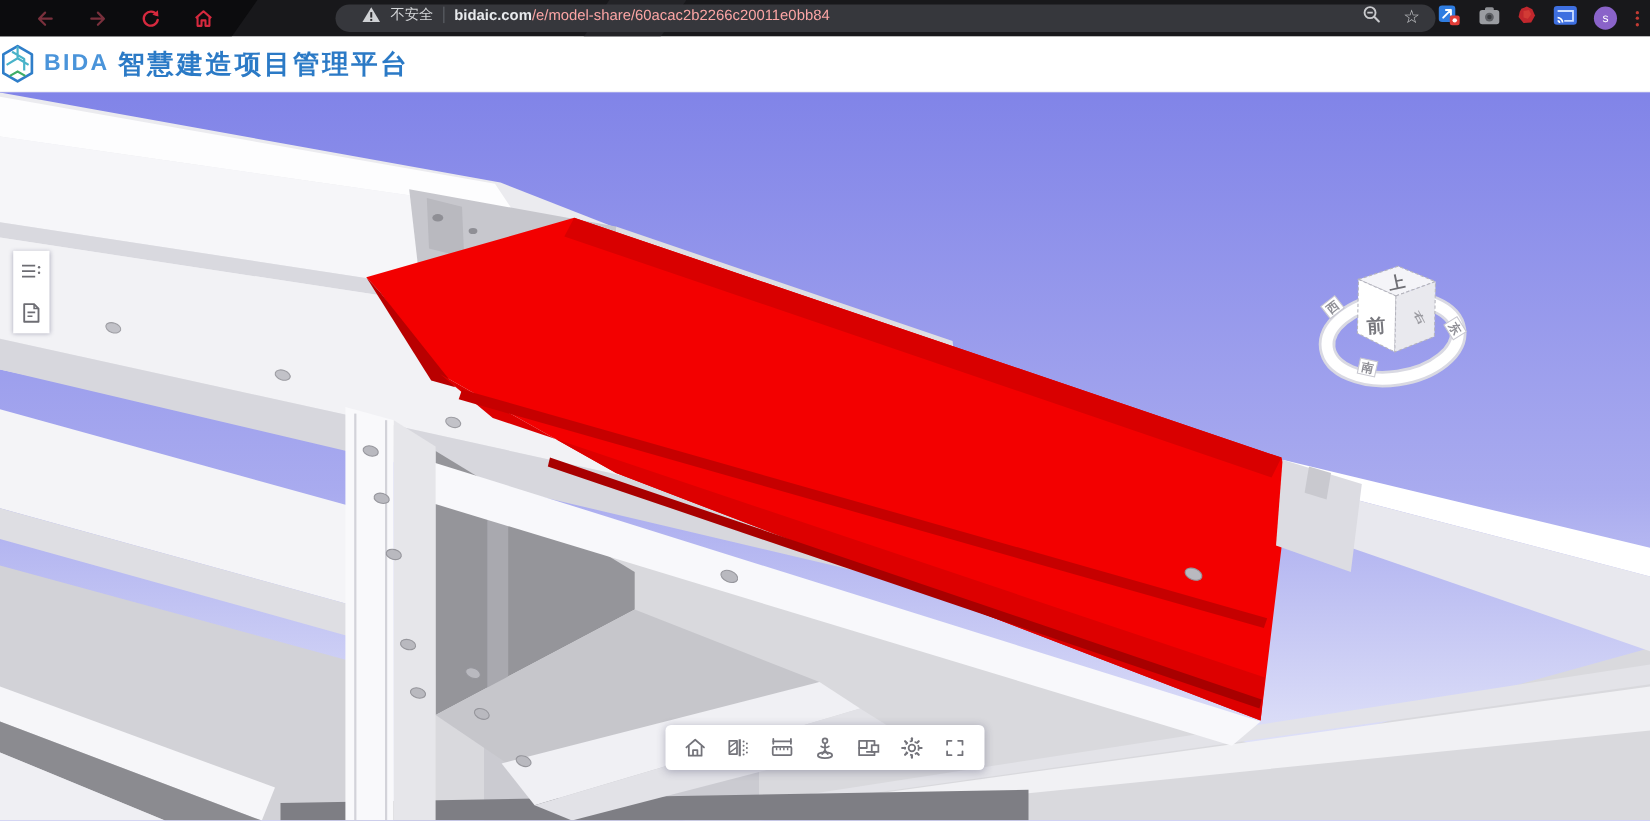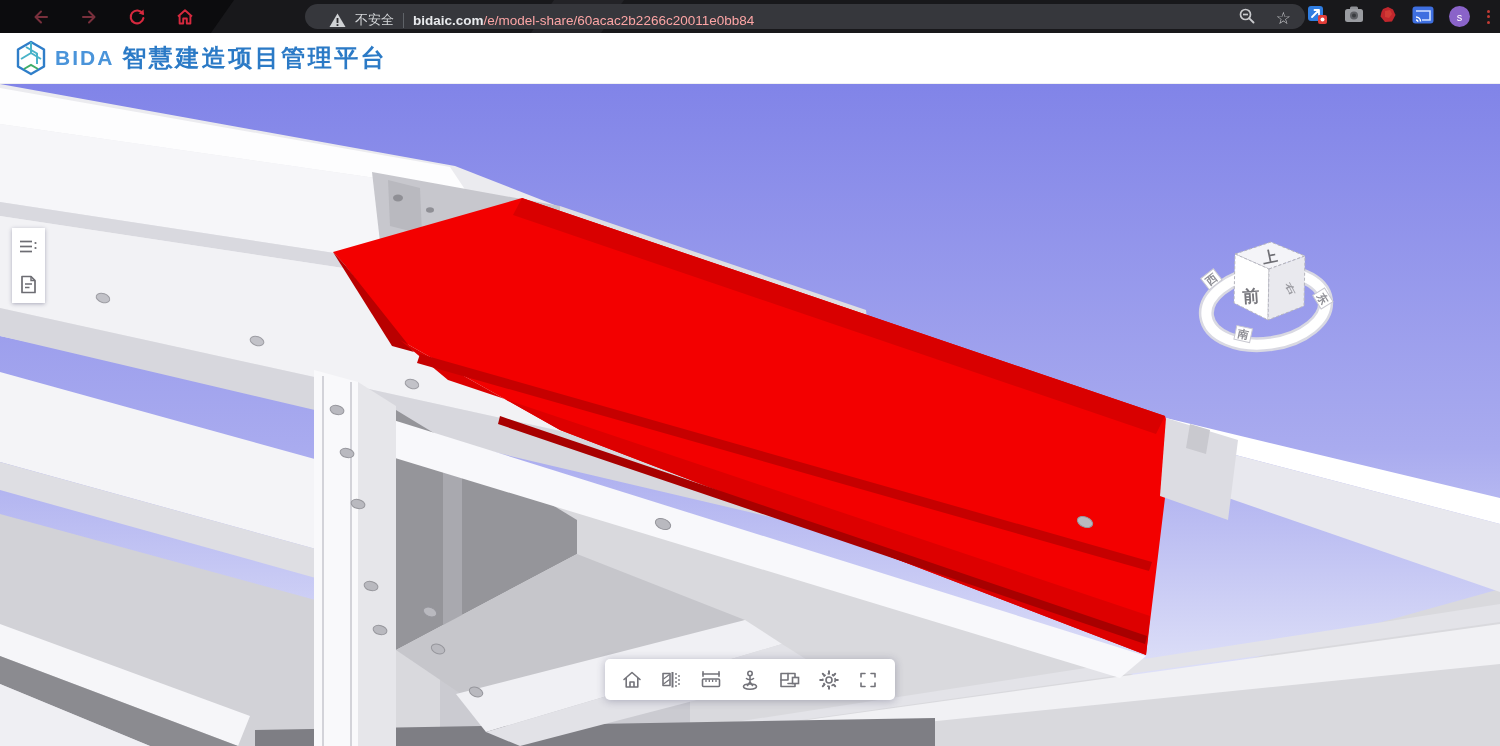--- a/index.html
+++ b/index.html
@@ -4,35 +4,35 @@
 <style>
   * { margin:0; padding:0; box-sizing:border-box; }
   html,body { width:1500px; height:746px; overflow:hidden; font-family:"Liberation Sans", sans-serif; background:#fff; }
 
   
   .chrome { position:relative; width:1500px; height:33px; background:#18181b; display:flex; align-items:center; overflow:hidden; }
   .chrome .art1 { position:absolute; left:-40px; top:-10px; width:260px; height:60px; background:#0c0c0e; transform:skewX(-35deg); }
   .chrome .art2 { position:absolute; left:540px; top:-10px; width:70px; height:60px; background:#232327; transform:skewX(-35deg); }
   .nav-btns { display:flex; align-items:center; gap:26px; padding-left:30px; z-index:2; }
   .nav-btn { width:22px; height:22px; display:flex; align-items:center; justify-content:center; cursor:pointer; }
-  .addr-pill { position:absolute; left:305px; top:4px; width:1000px; height:25px; background:#36373c; border-radius:13px; display:flex; align-items:flex-end; padding:0 14px 0 24px; z-index:2; }
+  .addr-pill { position:absolute; left:305px; top:4px; width:1000px; height:25px; background:#36373c; border-radius:13px; display:flex; align-items:flex-start; padding:0 14px 0 24px; z-index:2; }
   .addr-left { display:flex; align-items:center; gap:9px; flex:1; min-width:0; }
   .sec-label { color:#d4d6d9; font-size:13px; }
   .addr-sep { width:1px; height:15px; background:#5f6368; }
   .url { font-size:13.5px; white-space:nowrap; }
   .url .host { color:#e8eaed; }
   .url .path { color:#fca5a5; }
   .pill-icons { display:flex; align-items:center; gap:20px; }
   .ext-zone { position:absolute; right:8px; top:0; height:33px; display:flex; align-items:center; gap:15px; z-index:3; }
   .avatar { width:21px; height:21px; border-radius:50%; background:#8a63c9; color:#fff; font-size:11px; display:flex; align-items:center; justify-content:center; }
   .kebab { display:flex; flex-direction:column; gap:2.5px; padding:2px; cursor:pointer; }
   .kebab i { width:3px; height:3px; border-radius:50%; background:#c23b34; }
 
   
-  .appbar { width:1500px; height:51px; background:#ffffff; display:flex; padding-left:15px; border-bottom:1px solid #f0f0f2; }
+  .appbar { width:1500px; height:51px; background:#ffffff; display:flex; border-bottom:1px solid #f0f0f2; }
   .brand-wrap { display:flex; align-items:center; gap:8px; }
   .brand-name { font-size:21px; font-weight:700; letter-spacing:2px; color:#4a94da; }
   .brand-title { font-size:24px; font-weight:700; letter-spacing:2.5px; color:#2b7ac6; }
 
   
   .viewport { position:relative; width:1500px; height:662px; background:#8184e8; }
   .viewport svg.scene { position:absolute; left:0; top:0; }
 
   .left-panel { position:absolute; left:12px; top:144px; width:33px; height:75px; background:#ffffff; box-shadow:0 1px 4px rgba(40,40,80,.35); display:flex; flex-direction:column; align-items:center; justify-content:space-around; z-index:5; }
   .left-panel .tool { width:33px; height:36px; display:flex; align-items:center; justify-content:center; cursor:pointer; }

